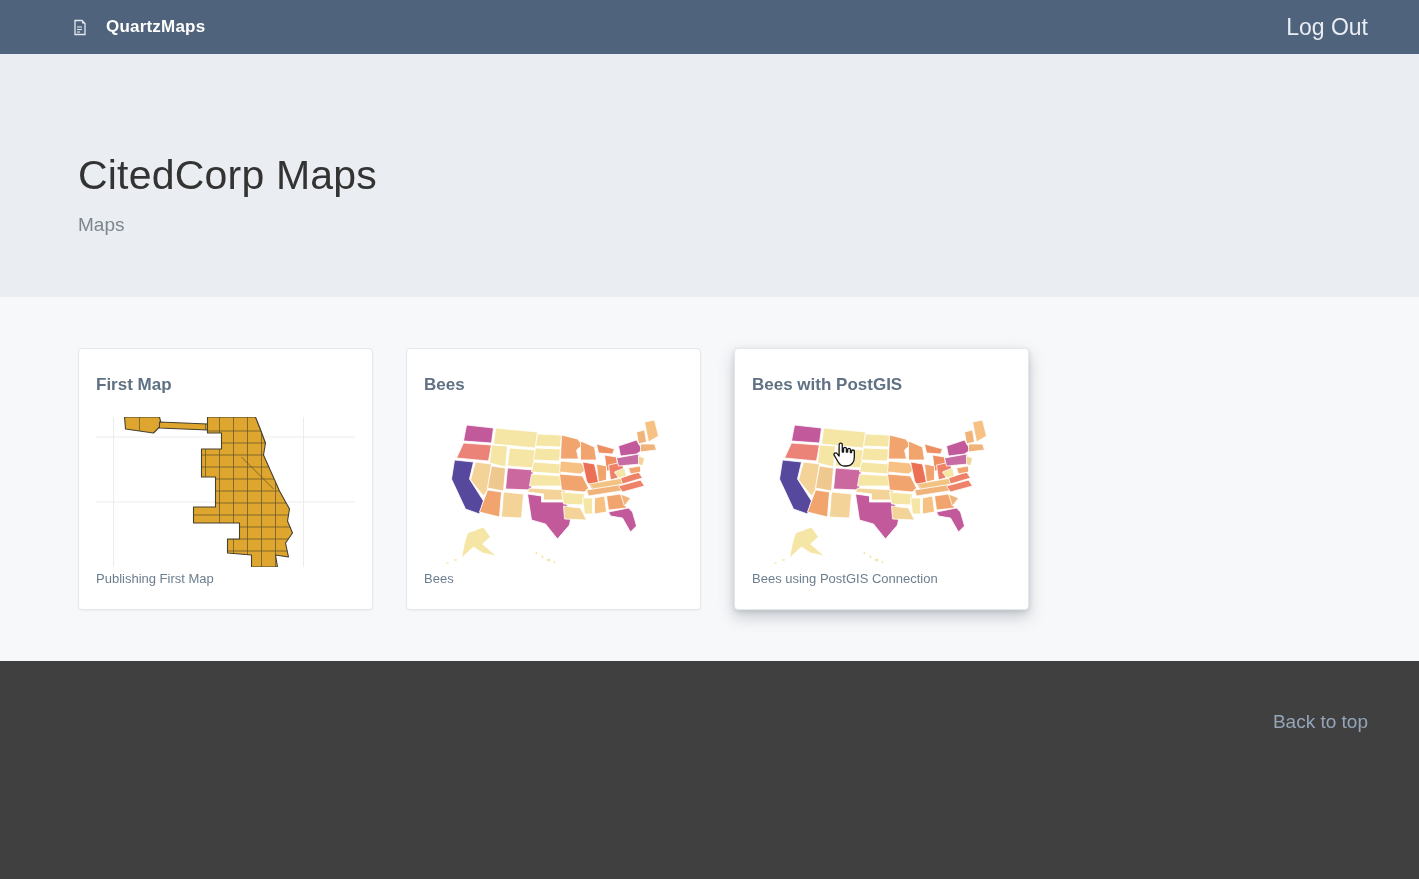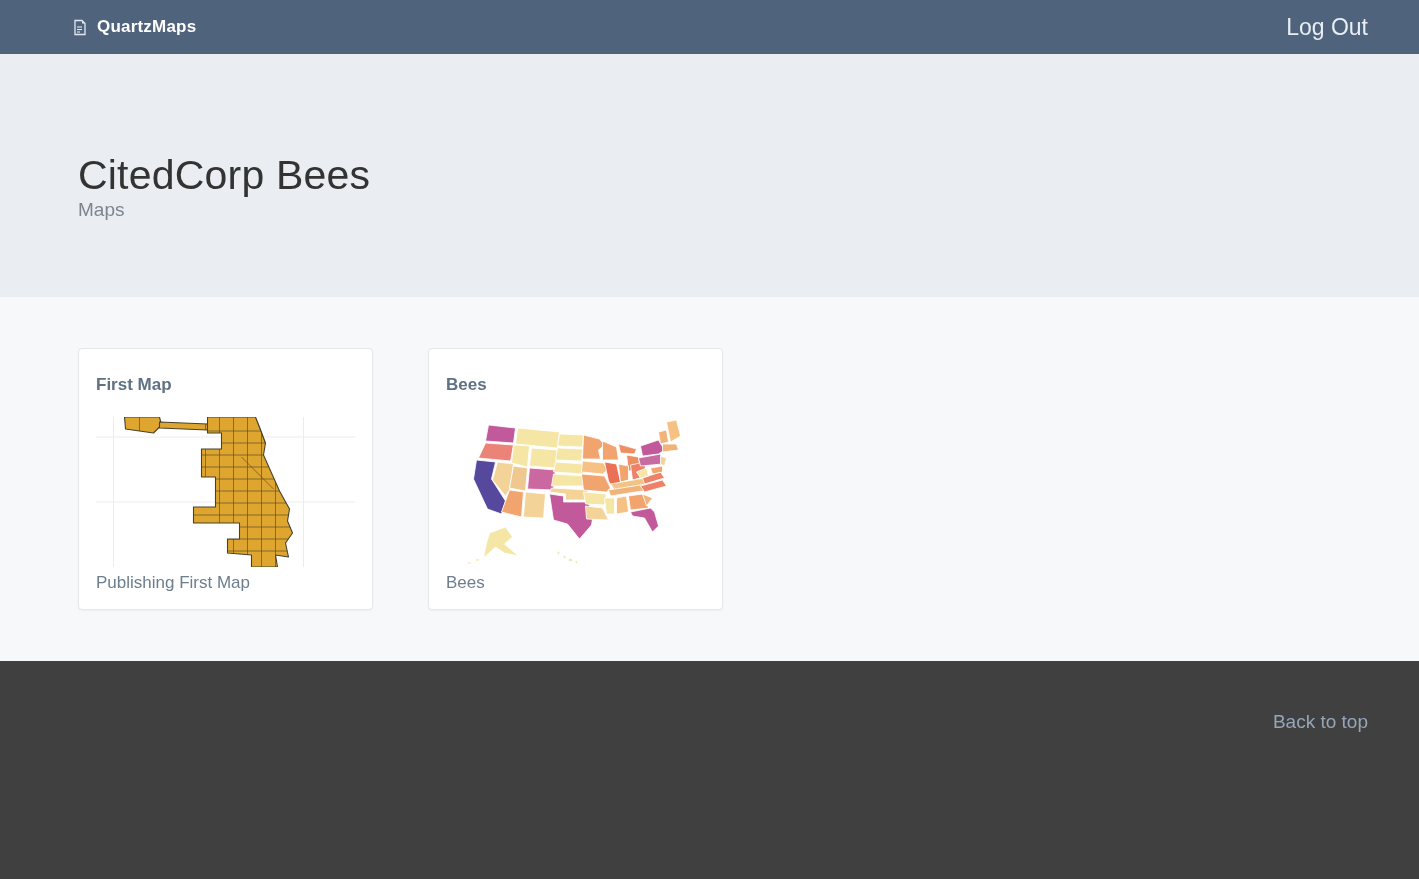--- a/index.html
+++ b/index.html
@@ -8,39 +8,39 @@
     width:1419px; height:879px;
     font-family:"Liberation Sans", sans-serif;
     background:#ffffff; overflow:hidden;
   }
   
   .app-header {
     height:54px; background:var(--header-bg);
     display:flex; align-items:center; justify-content:space-between;
     padding:0 51px 0 72px;
   }
-  .brand { display:flex; align-items:center; gap:9px; cursor:pointer; }
+  .brand { display:flex; align-items:center; gap:18px; cursor:pointer; }
   .brand-text { color:#ffffff; font-size:17px; font-weight:bold; letter-spacing:.2px; }
   .logout { color:var(--logout-color); font-size:23px; font-weight:300; text-decoration:none; cursor:pointer; }
   
   .hero { height:243px; background:var(--hero-bg); padding:98px 0 0 78px; }
   .hero h1 { margin:0; font-size:41px; font-weight:300; color:var(--title-color); letter-spacing:.2px; }
-  .hero .subtitle { margin-top:0; font-size:19px; color:var(--subtitle-color); }
-  
-  .maps-section { height:364px; background:var(--section-bg); padding:51px 0 0 78px; display:flex; gap:55px; align-items:flex-start; }
+  .hero .subtitle { margin-top:15px; font-size:19px; color:var(--subtitle-color); }
+  
+  .maps-section { height:364px; background:var(--section-bg); padding:51px 0 0 78px; display:flex; gap:33px; align-items:flex-start; }
   .card {
     width:295px; height:262px; background:#fff;
     border:1px solid var(--card-border); border-radius:4px;
     position:relative; padding:16px 16px 0 16px; cursor:pointer;
     box-shadow:0 1px 2px rgba(0,0,0,.04);
   }
   .card.hovered { box-shadow:0 7px 16px rgba(90,100,110,.30), 0 2px 5px rgba(90,100,110,.18); }
   .card-title { font-size:17px; font-weight:bold; color:var(--card-title-color); margin:10px 0 0 1px; }
   .thumb { width:261px; height:150px; margin-top:22px; display:block; background:#ffffff; }
-  .card-desc { position:absolute; left:17px; bottom:16px; font-size:17px; color:var(--card-text-color); }
+  .card-desc { position:absolute; left:17px; bottom:23px; font-size:13px; color:var(--card-text-color); }
   .cursor-overlay { position:absolute; left:94px; top:86px; width:30px; height:34px; pointer-events:none; }
   
   .page-footer { height:218px; background:#404040; text-align:right; padding:50px 51px 0 0; }
   .back-to-top { font-size:19px; font-weight:300; color:var(--back-to-top-color); text-decoration:none; cursor:pointer; }
   
   .m0{fill:var(--m0);} .m1{fill:var(--m1);} .m2{fill:var(--m2);} .m3{fill:var(--m3);}
   .m4{fill:var(--m4);} .m5{fill:var(--m5);} .m6{fill:var(--m6);} .m7{fill:var(--m7);}
   .m8{fill:var(--m8);} .m9{fill:var(--m9);} .m10{fill:var(--m10);} .m11{fill:var(--m11);}
   .m12{fill:var(--m12);} .m13{fill:var(--m13);} .m14{fill:var(--m14);}
   .us-state{ stroke:#ffffff; stroke-width:0.8; stroke-linejoin:round; }
@@ -167,21 +167,21 @@
         <line x1="5" y1="10" x2="10" y2="10" stroke="#e3e9f0" stroke-width="1.1"></line>
         <line x1="5" y1="12.5" x2="8" y2="12.5" stroke="#e3e9f0" stroke-width="1.1"></line>
       </svg>
     </span>
     <span class="brand-text">QuartzMaps</span>
   </div>
   <a class="logout">Log Out</a>
 </header>
 
 <section class="hero">
-  <h1>CitedCorp Bees</h1>
+  <h1>CitedCorp Maps</h1>
   <div class="subtitle">Maps</div>
 </section>
 
 <main class="maps-section">
 
   <div class="card">
     <div class="card-title">First Map</div>
     <svg class="thumb" viewBox="0 0 260 150">
       <use href="#chicago-map"></use>
     </svg>
@@ -189,18 +189,28 @@
   </div>
 
   <div class="card">
     <div class="card-title">Bees</div>
     <svg class="thumb" viewBox="0 0 240 150">
       <use href="#us-map"></use>
     </svg>
     <div class="card-desc">Bees</div>
   </div>
 
+  <div class="card hovered">
+    <div class="card-title">Bees with PostGIS</div>
+    <svg class="thumb" viewBox="0 0 240 150">
+      <use href="#us-map"></use>
+    </svg>
+    <div class="card-desc">Bees using PostGIS Connection</div>
+    <svg class="cursor-overlay" viewBox="0 0 24 28">
+      <use href="#hand-cursor"></use>
+    </svg>
+  </div>
 
 </main>
 
 <footer class="page-footer">
   <a class="back-to-top">Back to top</a>
 </footer>
 
 </body></html>

